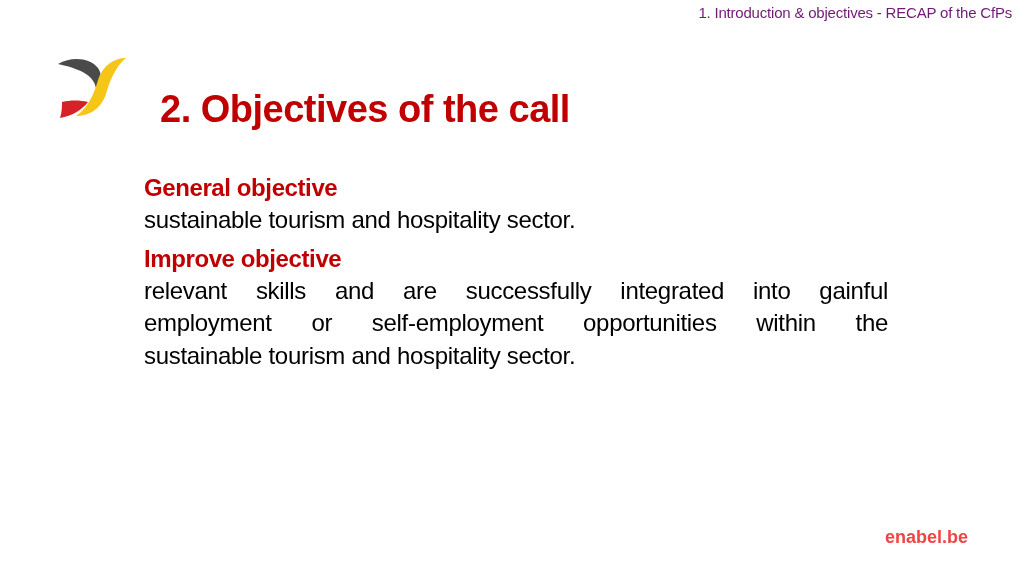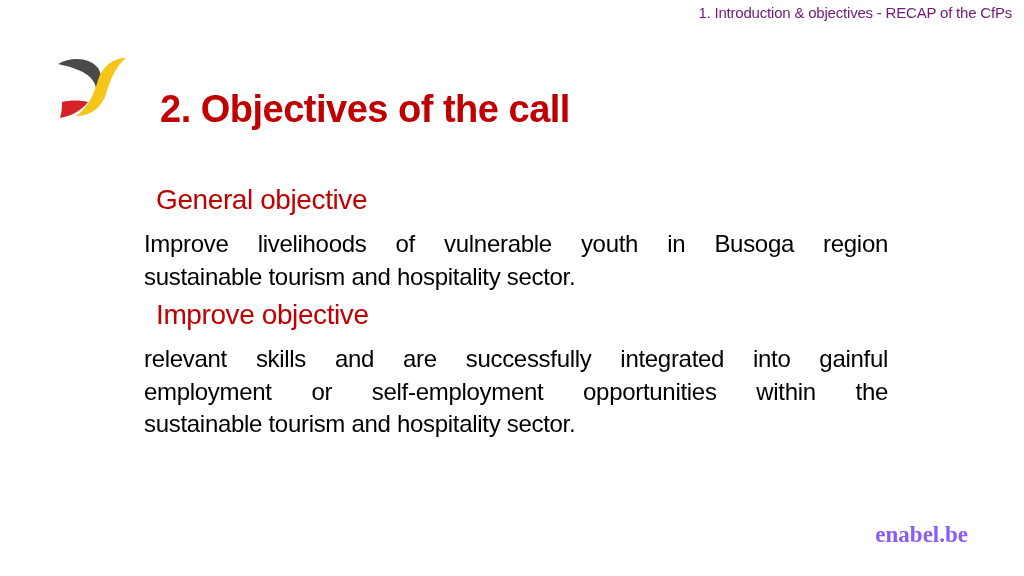--- a/index.html
+++ b/index.html
@@ -14,36 +14,36 @@
     }
     .logo { position: absolute; left: 56px; top: 54px; width: 72px; height: 66px; }
     .title {
       position: absolute; left: 144px; top: 72px;
       font-size: 38px; font-weight: bold; color: #c00000;
       letter-spacing: -0.5px; margin: 16px;
       font-family: "Liberation Sans", sans-serif;
     }
     .content { position: absolute; left: 144px; top: 172px; width: 744px; }
     .heading {
-      font-size: 28px; font-weight: normal; color: #c00000; margin: 12px;
+      font-size: 24px; font-weight: bold; color: #c00000; margin: 0;
       letter-spacing: -0.4px; line-height: 32px;
     }
     .para { font-size: 24px; line-height: 32.5px; margin: 0 0 6px 0; letter-spacing: -0.3px; }
     .line {
       display: block; text-align: justify; text-align-last: justify; white-space: nowrap;
       height: 32.5px;
     }
     .line.last { text-align-last: left; }
     .line-inner { display: block; text-align: justify; text-align-last: justify; }
     .para .line.last .line-inner { text-align-last: left; }
     .gap-top { margin-top: 4px; }
     .footer {
       position: absolute; right: 56px; bottom: 28px;
-      font-size: 23px; font-weight: bold; color: #8b5cf6;
-      font-family: Liberation Serif, serif;
+      font-size: 18px; font-weight: bold; color: #ef4444;
+      font-family: Liberation Sans, sans-serif;
     }
   </style>
 </head>
 <body>
 
 <div class="breadcrumb">1. Introduction &amp; objectives - RECAP of the CfPs</div>
 
 <svg class="logo" viewBox="0 0 72 66" xmlns="http://www.w3.org/2000/svg">
 
   <path d="M2 10 C 16 2, 34 4, 42 14 C 46 20, 46 28, 40 34 C 38 24, 30 16, 2 10 Z" fill="#4a4a4a"></path>
@@ -51,23 +51,20 @@
   <path d="M70 4 C 58 4, 46 12, 42 26 C 38 40, 32 54, 20 62 C 36 62, 46 52, 50 40 C 54 26, 60 12, 70 4 Z" fill="#f5c518"></path>
 
   <path d="M6 48 C 14 46, 24 46, 32 48 C 26 56, 16 62, 4 64 C 6 58, 6 52, 6 48 Z" fill="#d62128"></path>
 </svg>
 
 <h1 class="title">2. Objectives of the call</h1>
 
 <div class="content">
   <div class="heading">General objective</div>
   <div class="para">
-    <span class="line">
-        <span class="line-inner">Improve livelihoods of vulnerable youth in Busoga region</span>
-      </span>
     <span class="line last">
         <span class="line-inner">sustainable tourism and hospitality sector.</span>
       </span>
   </div>
 
   <div class="heading gap-top">Improve objective</div>
   <div class="para">
     <span class="line">
         <span class="line-inner">relevant skills and are successfully integrated into gainful</span>
       </span>

